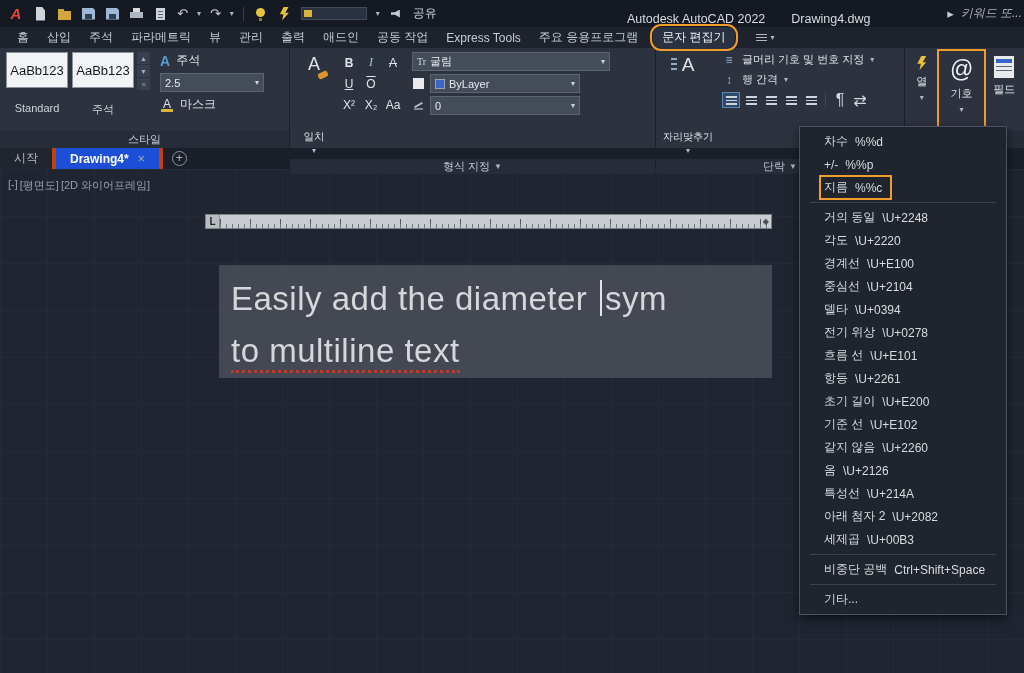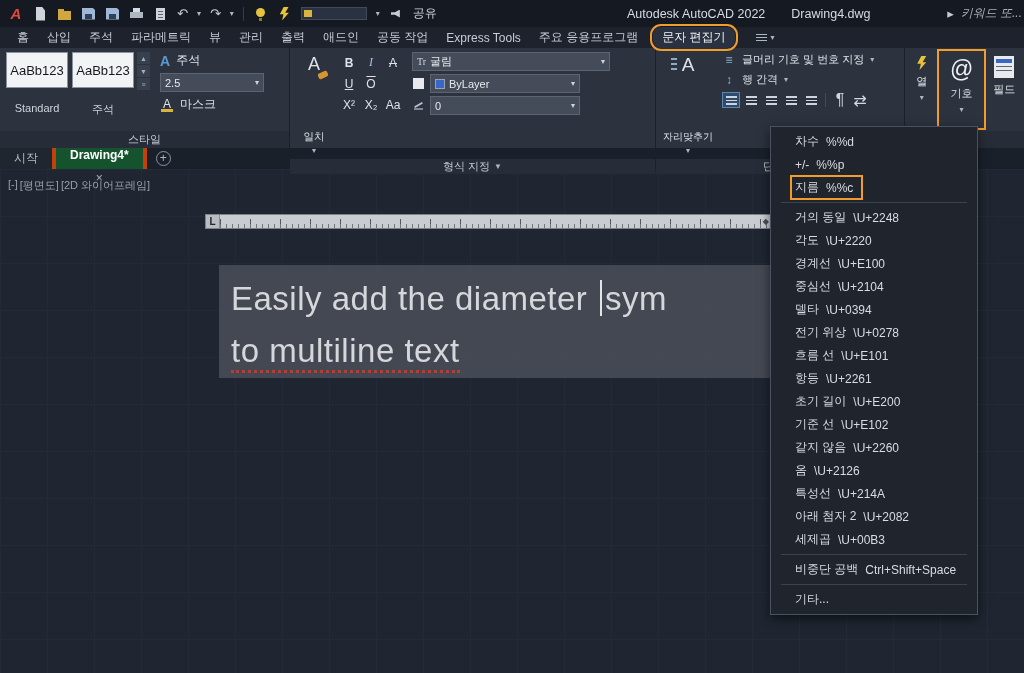--- a/index.html
+++ b/index.html
@@ -32,21 +32,21 @@
   .vsep { width:1px; height:14px; background:#343d4b; }
   .ic-bulb::before { content:""; position:absolute; left:3px; top:1px; width:9px; height:9px; border-radius:50%; background:#e4c43c; }
   .ic-bulb::after  { content:""; position:absolute; left:6px; bottom:0; width:3px; height:3px; background:#8d7b28; }
   .ic-flash::before{ content:""; position:absolute; left:3px; top:0; width:9px; height:14px; background:#e8c23c;
                      clip-path:polygon(45% 0,100% 0,60% 45%,100% 45%,25% 100%,40% 55%,0 55%); }
   .qat-pill { width:66px; height:13px; background:#2a3140; border:1px solid #414a59; position:relative; }
   .qat-pill::before { content:""; position:absolute; left:2px; top:2px; bottom:2px; width:8px; background:#d8b43c; }
   .ic-horn::before { content:""; position:absolute; left:2px; top:3px; width:9px; height:8px; background:#c6cbd3;
                      clip-path:polygon(0 35%,45% 35%,100% 0,100% 100%,45% 65%,0 65%); }
   .share-label { font-size:12px; color:#cdd2d9; }
-  .wintitle { position:absolute; left:627px; top:0; height:27px; display:flex; align-items:center; gap:26px;
+  .wintitle { position:absolute; left:627px; top:12px; height:27px; display:flex; gap:26px;
               font-size:12.5px; color:#d7dbe1; }
   .search { position:absolute; right:2px; top:0; height:27px; display:flex; align-items:center; gap:7px; }
   .search .hint { font-style:italic; font-size:12px; color:#a9b1bd; white-space:nowrap; }
 
   
   .ribbon-tabs { position:absolute; top:27px; left:0; width:100%; height:21px; background:#1d222c;
                  display:flex; align-items:stretch; padding-left:8px; font-size:12px; color:#c7ccd4; z-index:21; }
   .rtab { display:flex; align-items:center; padding:0 9px; white-space:nowrap; cursor:default; }
   .rtab.ctx { background:#2a3140; color:#f2f4f7; outline:2px solid #f09d2c; outline-offset:1px; margin:0 6px;border-radius:8px; }
   .rtab-extra { display:flex; align-items:center; gap:4px; padding:0 9px; margin-left:6px; }
@@ -134,21 +134,21 @@
   .field-ic { position:relative; width:20px; height:22px; background:#e8eaee; }
   .field-ic::before { content:""; position:absolute; left:2px; right:2px; top:3px; height:4px; background:#3a66c8; }
   .field-ic::after { content:""; position:absolute; left:2px; right:2px; top:10px; height:1px; background:#5a6473;
                      box-shadow:0 4px 0 #5a6473; }
 
   
   .filetabs { position:absolute; top:148px; left:0; width:100%; height:21px; background:#1a202a;
               display:flex; align-items:stretch; z-index:9; }
   .ftab { display:flex; align-items:center; padding:0 14px; font-size:12px; color:#b6bcc6;
           background:#20262f; border-right:4px solid #c2410c; gap:9px; }
-  .ftab.active { background:#14532d; color:#ffffff; font-weight:bold;flex-direction:column; }
+  .ftab.active { background:#1d4ed8; color:#ffffff; font-weight:bold; }
   .ftab .close { font-weight:normal; color:#aab1bb; font-size:12px; }
   .newtab { width:15px; height:15px; border:1px solid #8a93a0; border-radius:50%; color:#aeb6c1;
             font-size:12px; line-height:13px; text-align:center; margin:3px 0 0 9px; }
 
   
   .canvas { position:absolute; top:169px; left:0; right:0; bottom:0; background:#1f2631;
             background-image:
               linear-gradient(#242b37 1px, transparent 1px),
               linear-gradient(90deg, #242b37 1px, transparent 1px);
             background-size:47px 47px; z-index:1; }
@@ -167,21 +167,21 @@
       background-size:100% 4px,100% 9px;
       background-position:bottom left,bottom left; background-repeat:no-repeat; }
   .ruler .grip { position:absolute; right:2px; top:2px; font-size:8px; color:#4a4f57; }
   .textbox { margin-left:14px; width:553px; height:113px; background:rgba(72,77,86,.9);
              padding:8px 0 0 12px; overflow:hidden;margin-top:36px; }
   .tline { font-size:33px; line-height:52px; color:#d5d7da; letter-spacing:.5px; white-space:nowrap; }
   .caret { display:inline-block; width:2px; height:36px; background:#e3e4e6; vertical-align:-6px; margin:0 3px; }
   .misspell { border-bottom:3px dotted #bb3b33; padding-bottom:1px; }
 
   
-  .menu { position:absolute; left:770px; top:126px; width:208px; background:#20252d;
+  .menu { position:absolute; left:799px; top:126px; width:208px; background:#20252d;
           border:1px solid #4a5160; box-shadow:0 4px 10px rgba(0,0,0,.55);
           padding:3px 0; z-index:40; }
   .mi { height:23px; display:flex; align-items:center; padding-left:21px; font-size:12px; color:#d8dce2; }
   .mi-wrap { display:flex; align-items:center; gap:7px; padding:2px 8px 2px 3px; white-space:nowrap; }
   .mi.hl .mi-wrap { outline:2px solid #f09d2c; }
   .msep { height:1px; background:#3b4250; margin:3px 10px; }
 </style>
 </head>
 <body>
 

